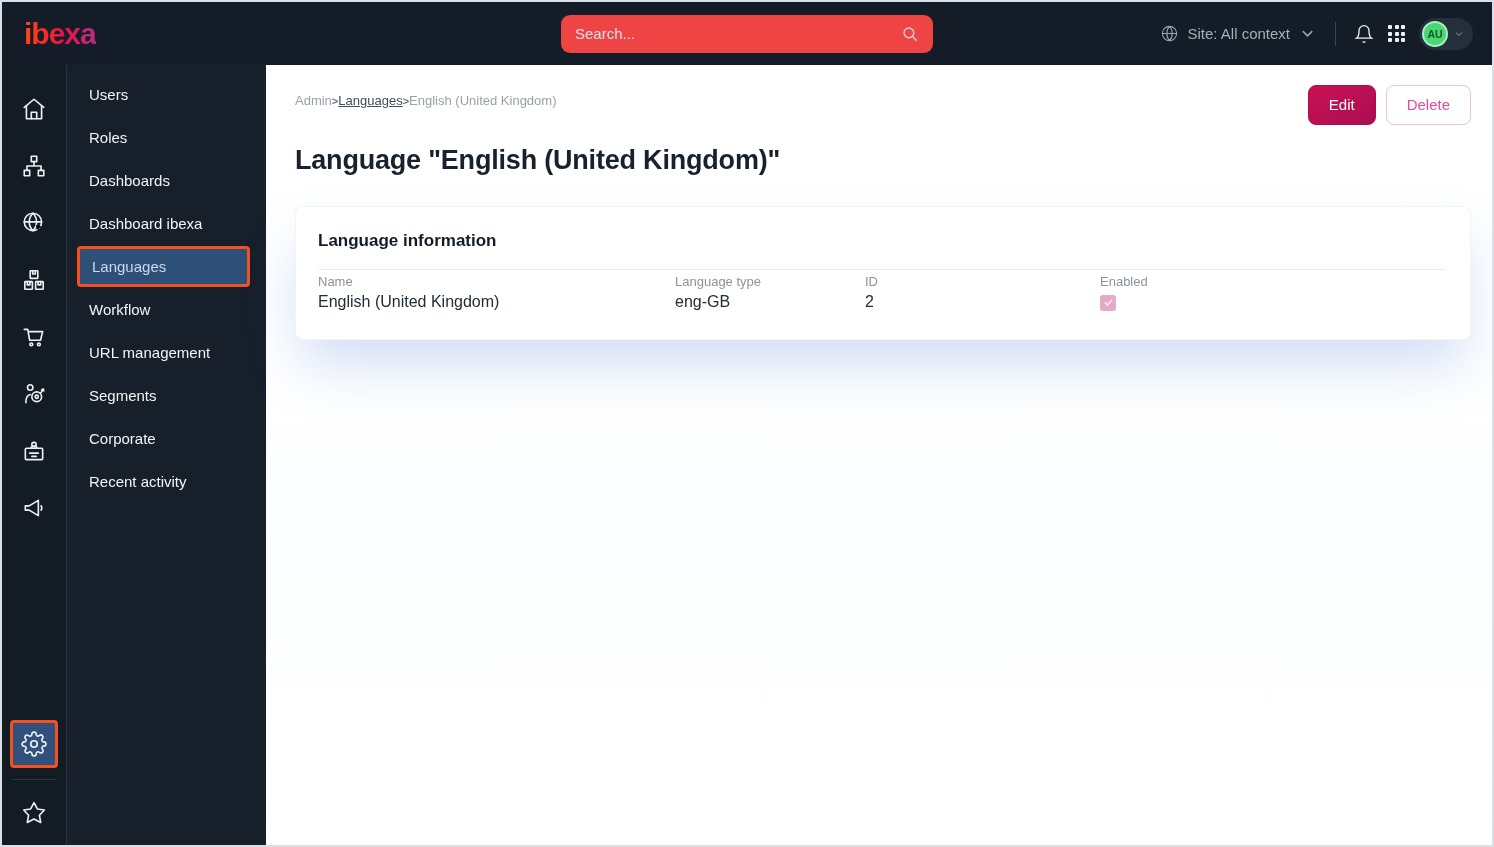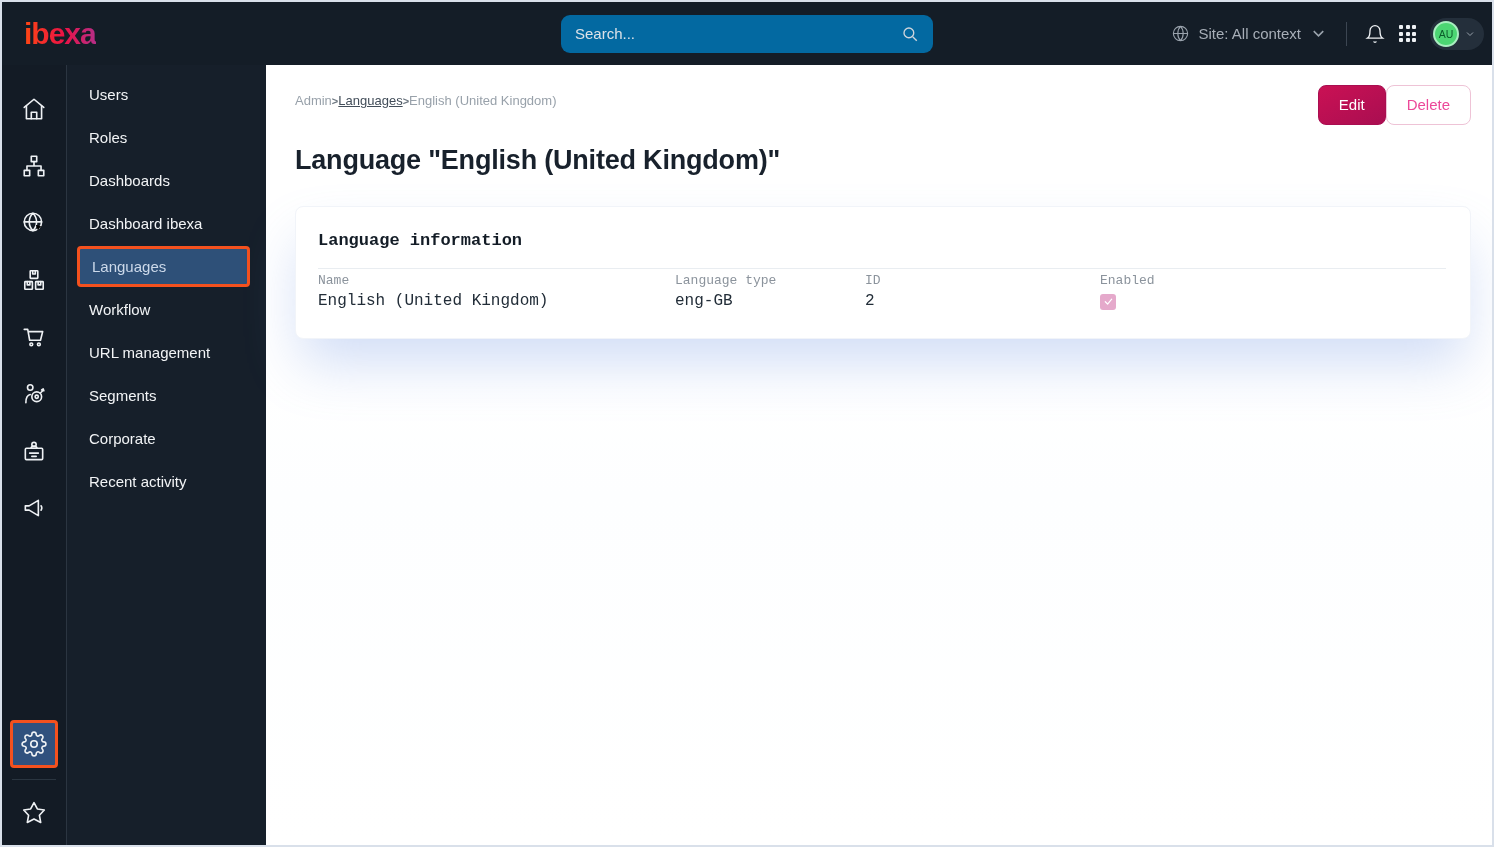--- a/index.html
+++ b/index.html
@@ -6,34 +6,34 @@
   html,body { width:1494px; height:847px; }
   body { font-family:"Liberation Sans","DejaVu Sans",sans-serif; background:#fff; }
   .screen { width:1494px; height:847px; border:2px solid #d9e0ea; display:flex; flex-direction:column; overflow:hidden; background:#fff; }
 
   
   .topbar { height:63px; background:#141d27; display:flex; align-items:center; position:relative; flex:0 0 auto; }
   .logo { margin-left:22px; font-size:30px; font-weight:700; letter-spacing:-1px;
           background:linear-gradient(90deg,#ff4713 0%,#ea1245 55%,#b62e87 100%);
           -webkit-background-clip:text; background-clip:text; color:transparent; line-height:1; }
   .searchbox { position:absolute; left:50%; transform:translateX(-50%); width:372px; height:38px;
-               background:#0369a1; border-radius:9px; display:flex; align-items:center; padding:0 14px; }
+               background:#ef4444; border-radius:9px; display:flex; align-items:center; padding:0 14px; }
   .searchbox input { flex:1; background:transparent; border:none; outline:none; color:#e7ebef; font-size:15px; font-family:inherit; }
   .searchbox input::placeholder { color:#dde2e8; opacity:1; }
   .searchbox svg { width:18px; height:18px; stroke:#cfd5dc; }
-  .topbar-right { margin-left:auto; display:flex; align-items:center; gap:14px; padding-right:8px; }
+  .topbar-right { margin-left:auto; display:flex; align-items:center; gap:14px; padding-right:19px; }
   .site-context { display:flex; align-items:center; gap:8px; color:#a7aeb7; font-size:15px; cursor:pointer; }
   .site-context svg { width:19px; height:19px; stroke:#9aa3ad; }
   .tb-divider { width:1px; height:24px; background:#3c4652; margin:0 4px; }
   .tb-icon { width:20px; height:20px; stroke:#eef1f4; cursor:pointer; }
   .grid-icon { display:grid; grid-template-columns:repeat(3,4px); grid-template-rows:repeat(3,4px); gap:2.5px; cursor:pointer; }
   .grid-icon i { background:#eef1f4; border-radius:1px; }
   .avatar-pill { display:flex; align-items:center; gap:5px; background:#242f3b; border-radius:16px; padding:3px 8px 3px 3px; cursor:pointer; }
   .avatar { width:26px; height:26px; border-radius:50%; background:#4cd673; border:2px solid #a9eec0;
-            display:flex; align-items:center; justify-content:center; font-size:10.5px; font-weight:400; color:#0b5c2a; }
+            display:flex; align-items:center; justify-content:center; font-size:10.5px; font-weight:700; color:#0b5c2a; }
   .chev { width:12px; height:12px; stroke:#97a0aa; }
 
   
   .app-body { flex:1; display:flex; min-height:0; }
 
   
   .rail { width:65px; background:#131b25; border-right:1px solid #2b3541; display:flex; flex-direction:column; align-items:center; padding-top:15px; }
   .rail-item { width:57px; height:57px; display:flex; align-items:center; justify-content:center; cursor:pointer; }
   .rail-item svg { width:26px; height:26px; stroke:#eef1f4; fill:none; stroke-width:1.5; stroke-linecap:round; stroke-linejoin:round; }
   .rail-bottom { margin-top:auto; display:flex; flex-direction:column; align-items:center; padding-bottom:10px; }
@@ -47,29 +47,29 @@
   .menu-item { height:43px; display:flex; align-items:center; padding-left:22px; color:#f2f4f6; font-size:15px; cursor:pointer; }
   .menu-item.active { background:#2e5078; border:3px solid #f4511e; border-radius:4px;
                       margin:1px 16px 1px 10px; height:41px; padding-left:12px; color:#ccd9ea; }
 
   
   .main { flex:1; background:linear-gradient(180deg,#ffffff 0%,#ffffff 40%,#fdfeff 55%,#ffffff 100%); min-width:0; }
   .main-header { display:flex; justify-content:space-between; align-items:flex-start; padding:20px 21px 0 29px; }
   .breadcrumb { margin-top:8px; font-size:13px; color:#98a1aa; display:flex; align-items:center; }
   .breadcrumb .sep { color:#6d7780; font-size:11px; font-weight:700; }
   .breadcrumb .crumb-link { color:#424d59; text-decoration:underline; cursor:pointer; }
-  .actions { display:flex; }
+  .actions { display:flex; gap:10px; }
   .btn { font-family:inherit; font-size:15px; border-radius:8px; padding:9px 20px; cursor:pointer; line-height:1.3; }
   .btn-edit { background:linear-gradient(150deg,#ca1154,#a90e51); border:1px solid #a90e51; color:#fff; }
   .btn-delete { background:#fff; border:1px solid #eec3d6; color:#ec4899; }
 
   .page-title { margin:20px 0 0 29px; font-size:27px; font-weight:700; color:#18212c; letter-spacing:-0.2px; }
 
   .card { margin:30px 21px 0 29px; background:#fff; border:1px solid #f1f4f9; border-radius:8px;
-          box-shadow:0 30px 55px -6px rgba(112,150,228,0.32); padding:24px 24px 28px 22px;font-family:Liberation Mono, monospace; }
+          box-shadow:0 30px 55px -6px rgba(112,150,228,0.32); padding:24px 24px 28px 22px; }
   .card-title { font-size:17px; font-weight:700; color:#131c26; }
   .card-divider { border:none; border-top:1px solid #e9edf1; margin-top:18px; }
   .fields { display:flex; margin-top:4px; }
   .field-label { font-size:13px; color:#8b939c; }
   .field-value { font-size:16px; color:#222d38; margin-top:4px; }
   .f-name { width:357px; } .f-code { width:190px; } .f-id { width:235px; } .f-enabled { flex:1; }
   .checkbox { width:16px; height:16px; background:#e5a9cb; border-radius:3px; margin-top:6px;
               display:flex; align-items:center; justify-content:center; }
   .checkbox svg { width:11px; height:11px; stroke:#fff; stroke-width:2.6; fill:none; stroke-linecap:round; stroke-linejoin:round; }
 </style>

